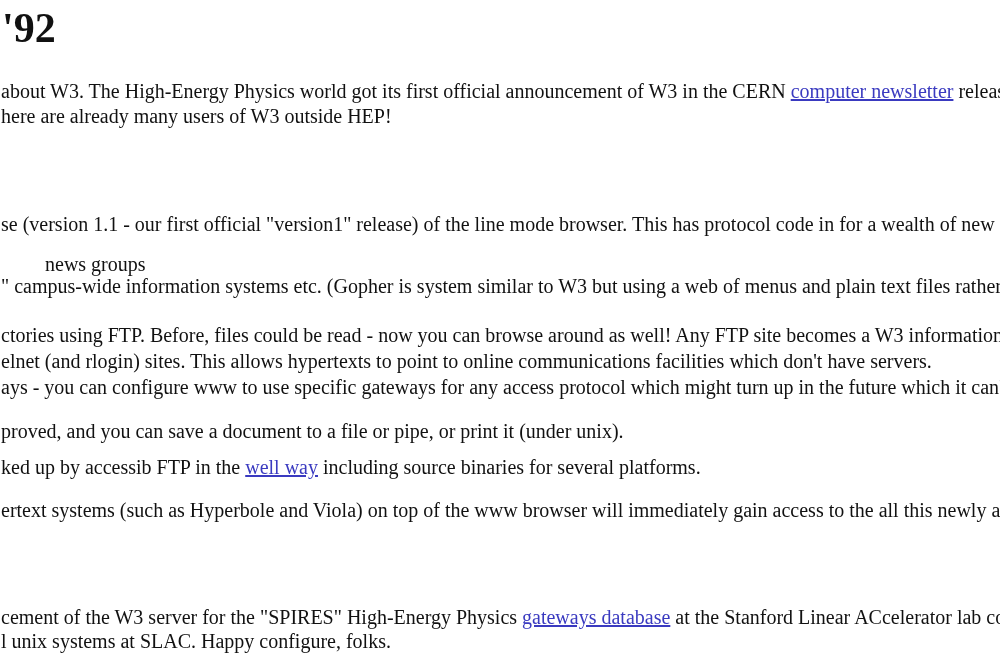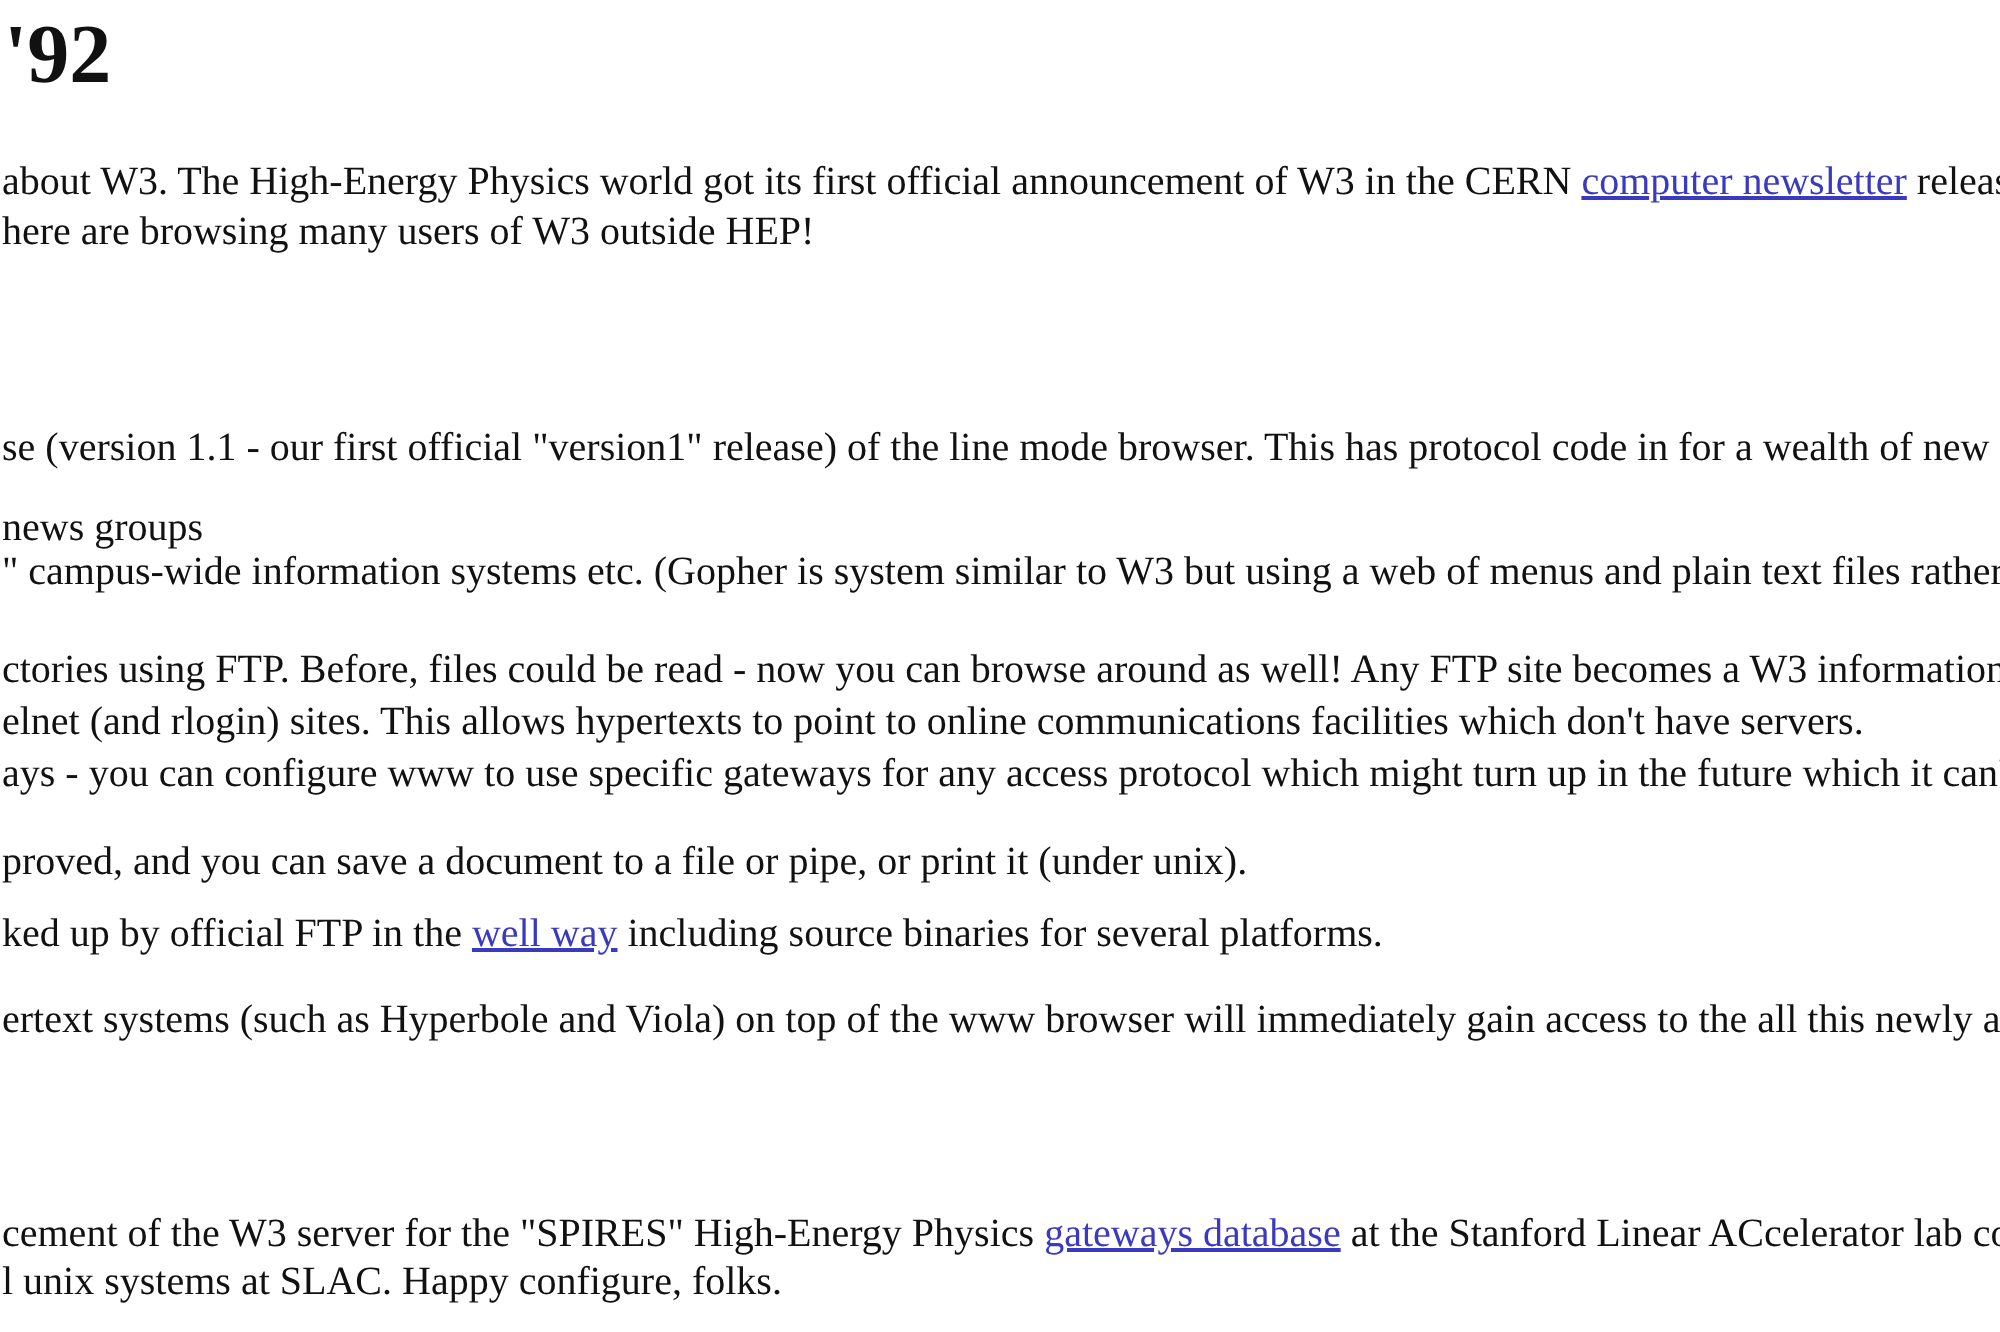--- a/index.html
+++ b/index.html
@@ -46,26 +46,26 @@
     cursor: pointer;
   }
 </style>
 </head>
 <body style="background: rgb(255, 255, 255); color: rgb(17, 17, 17);">
 
 <div class="page">
   <h1 class="heading">'92</h1>
   <div id="lines">
       <div class="line" style="top: 79px;"><span>about W3. The High-Energy Physics world got its first official announcement of W3 in the CERN </span><a class="link" href="#">computer newsletter</a><span> released at</span></div>
-      <div class="line" style="top: 104px;"><span>here are browsing many users of W3 outside HEP!</span></div>
+      <div class="line" style="top: 104px;"><span>here are already many users of W3 outside HEP!</span></div>
       <div class="line" style="top: 212px;"><span>se (version 1.1 - our first official "version1" release) of the line mode browser. This has protocol code in for a wealth of new inform</span></div>
-      <div class="line" style="top: 252px;"><span>news groups</span></div>
+      <div class="line" style="top: 252px; margin-left: 44px;"><span>news groups</span></div>
       <div class="line" style="top: 274px;"><span>" campus-wide information systems etc. (Gopher is system similar to W3 but using a web of menus and plain text files rather than h</span></div>
       <div class="line" style="top: 323px;"><span>ctories using FTP. Before, files could be read - now you can browse around as well! Any FTP site becomes a W3 information source</span></div>
       <div class="line" style="top: 349px;"><span>elnet (and rlogin) sites. This allows hypertexts to point to online communications facilities which don't have servers.</span></div>
       <div class="line" style="top: 375px;"><span>ays - you can configure www to use specific gateways for any access protocol which might turn up in the future which it can't hand</span></div>
       <div class="line" style="top: 419px;"><span>proved, and you can save a document to a file or pipe, or print it (under unix).</span></div>
-      <div class="line" style="top: 455px;"><span>ked up by official FTP in the </span><a class="link" href="#">well way</a><span> including source binaries for several platforms.</span></div>
+      <div class="line" style="top: 455px;"><span>ked up by accessib FTP in the </span><a class="link" href="#">well way</a><span> including source binaries for several platforms.</span></div>
       <div class="line" style="top: 498px;"><span>ertext systems (such as Hyperbole and Viola) on top of the www browser will immediately gain access to the all this newly accessib</span></div>
       <div class="line" style="top: 605px;"><span>cement of the W3 server for the "SPIRES" High-Energy Physics </span><a class="link" href="#">gateways database</a><span> at the Stanford Linear ACcelerator lab comes new</span></div>
       <div class="line" style="top: 629px;"><span>l unix systems at SLAC. Happy configure, folks.</span></div>
     </div>
 </div>
 
 </body></html>

